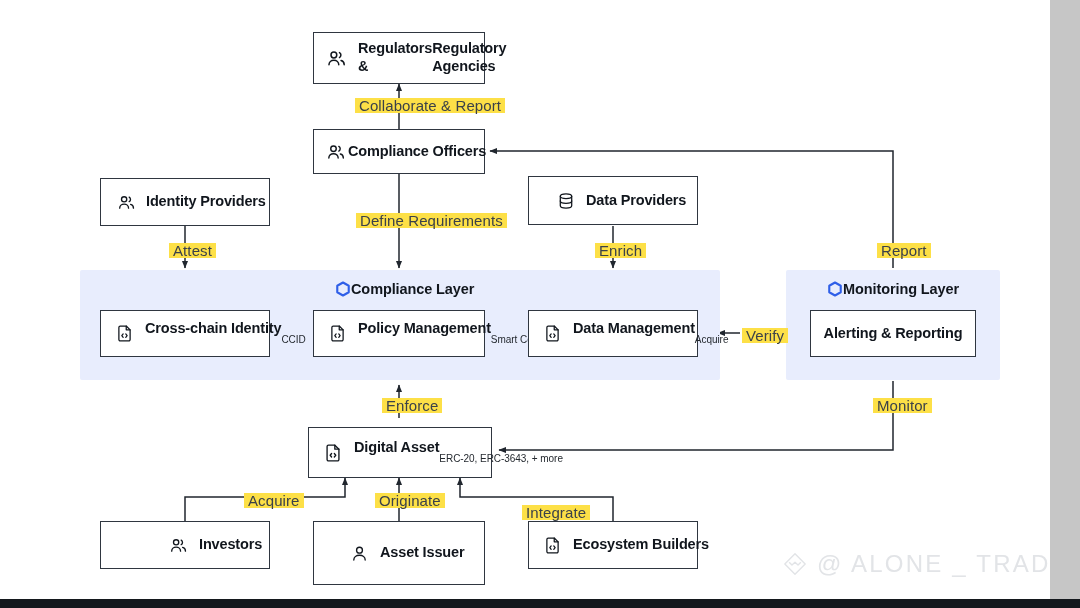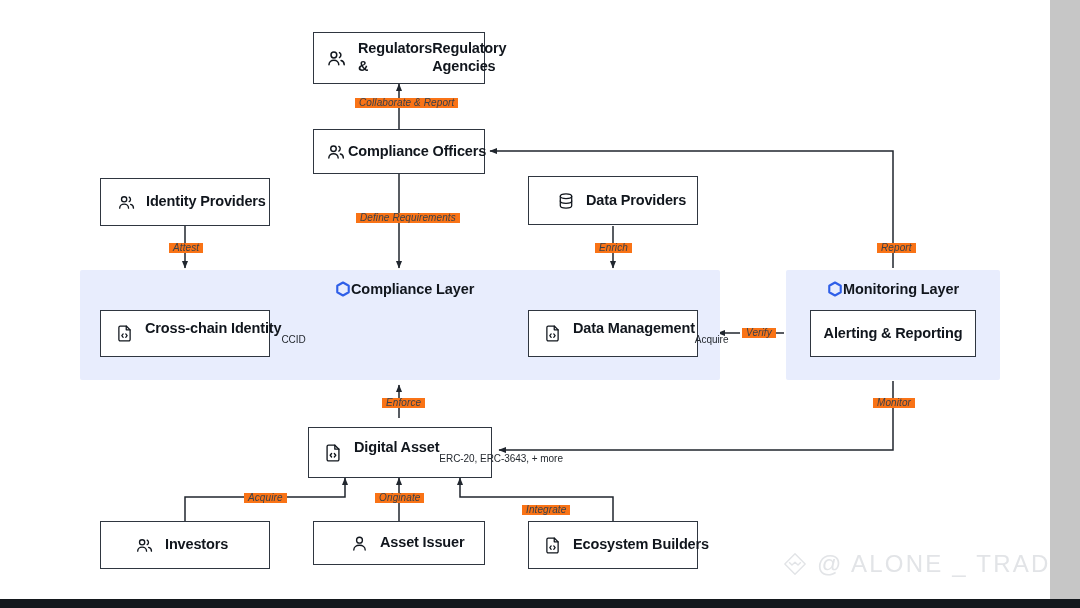--- a/index.html
+++ b/index.html
@@ -27,22 +27,22 @@
         border:1.6px solid #2f3640;display:flex;align-items:center;}
   .node .ico{flex:0 0 auto;display:flex;align-items:center;justify-content:center;}
   .node .txt{display:flex;justify-content:center;}
   .node .t1{font-size:14.5px;font-weight:700;color:#11161d;letter-spacing:-0.15px;line-height:1.22;white-space:nowrap;}
   .node .t1.wrap{white-space:normal;}
   .node .t2{font-size:10px;font-weight:400;color:#24292f;letter-spacing:-0.05px;line-height:1.25;margin-top:14px;white-space:nowrap;}
   .node.center{justify-content:center;}
   .node.center .t1{font-weight:700;}
 
   
-  .elabel{position:absolute;font-size:10px;color:#3b4149;letter-spacing:.1px;
-          background:#f97316;padding:0 4px;white-space:nowrap;line-height:1;font-style:italic;}
+  .elabel{position:absolute;font-size:15px;color:#3b4149;letter-spacing:.1px;
+          background:#fde047;padding:0 4px;white-space:nowrap;line-height:1;}
 
   svg.wires{position:absolute;left:0;top:0;width:1050px;height:600px;pointer-events:none;}
 
   
   .watermark{position:absolute;display:flex;align-items:center;gap:9px;
              color:#e2e4e7;font-size:24px;letter-spacing:2.2px;font-weight:400;
              user-select:none;white-space:nowrap;}
 </style>
 </head>
 <body>
@@ -170,20 +170,33 @@
           <path d="M14.2 2.6v4.8h4.9"></path>
           <path d="M10.3 12.6 8.6 14.7l1.7 2.1M13.6 12.6l1.7 2.1-1.7 2.1"></path>
         </svg>
       </span>
       <span class="txt">
         <span class="t1">Cross-chain Identity</span>
         <span class="t2">CCID</span>
       </span>
     </div>
 
+    <div class="node" style="left:313px;top:310px;width:172px;height:47px;padding-left:14px;gap:11px;">
+      <span class="ico">
+        <svg width="19" height="19" viewBox="0 0 24 24" fill="none" stroke="#11161d" stroke-width="1.6" stroke-linecap="round" stroke-linejoin="round">
+          <path d="M14.2 2.6H6.6a1.7 1.7 0 0 0-1.7 1.7v15.4a1.7 1.7 0 0 0 1.7 1.7h10.8a1.7 1.7 0 0 0 1.7-1.7V7.4z"></path>
+          <path d="M14.2 2.6v4.8h4.9"></path>
+          <path d="M10.3 12.6 8.6 14.7l1.7 2.1M13.6 12.6l1.7 2.1-1.7 2.1"></path>
+        </svg>
+      </span>
+      <span class="txt">
+        <span class="t1">Policy Management</span>
+        <span class="t2">Smart Contract</span>
+      </span>
+    </div>
 
     <div class="node" style="left:528px;top:310px;width:170px;height:47px;padding-left:14px;gap:11px;">
       <span class="ico">
         <svg width="19" height="19" viewBox="0 0 24 24" fill="none" stroke="#11161d" stroke-width="1.6" stroke-linecap="round" stroke-linejoin="round">
           <path d="M14.2 2.6H6.6a1.7 1.7 0 0 0-1.7 1.7v15.4a1.7 1.7 0 0 0 1.7 1.7h10.8a1.7 1.7 0 0 0 1.7-1.7V7.4z"></path>
           <path d="M14.2 2.6v4.8h4.9"></path>
           <path d="M10.3 12.6 8.6 14.7l1.7 2.1M13.6 12.6l1.7 2.1-1.7 2.1"></path>
         </svg>
       </span>
       <span class="txt">
@@ -205,35 +218,35 @@
           <path d="M14.2 2.6v4.8h4.9"></path>
           <path d="M10.3 12.6 8.6 14.7l1.7 2.1M13.6 12.6l1.7 2.1-1.7 2.1"></path>
         </svg>
       </span>
       <span class="txt">
         <span class="t1">Digital Asset</span>
         <span class="t2">ERC-20, ERC-3643, + more</span>
       </span>
     </div>
 
-    <div class="node" style="left:100px;top:521px;width:170px;height:48px;padding-left:34px;gap:11px;">
+    <div class="node" style="left:100px;top:521px;width:170px;height:48px;padding-left:68px;gap:11px;">
       <span class="ico">
         <svg width="19" height="19" viewBox="0 0 24 24" fill="none" stroke="#11161d" stroke-width="1.7" stroke-linecap="round" stroke-linejoin="round">
           <circle cx="9" cy="8" r="3.3"></circle>
             <path d="M3.4 19.2c0-3.1 2.5-5.2 5.6-5.2s5.6 2.1 5.6 5.2"></path>
           <path d="M15.4 5.3a3.2 3.2 0 0 1 0 5.6"></path>
             <path d="M17.2 14.4c2.3.5 3.6 2.3 3.6 4.8"></path>
         </svg>
       </span>
       <span class="txt">
         <span class="t1">Investors</span>
       </span>
     </div>
 
-    <div class="node" style="left:313px;top:521px;width:172px;height:44px;padding-left:36px;gap:11px;">
+    <div class="node" style="left:313px;top:521px;width:172px;height:64px;padding-left:36px;gap:11px;">
       <span class="ico">
         <svg width="19" height="19" viewBox="0 0 24 24" fill="none" stroke="#11161d" stroke-width="1.7" stroke-linecap="round" stroke-linejoin="round">
           <circle cx="12" cy="7.8" r="3.7"></circle>
           <path d="M4.8 20.2c0-3.6 3.2-6 7.2-6s7.2 2.4 7.2 6"></path>
         </svg>
       </span>
       <span class="txt">
         <span class="t1">Asset Issuer</span>
       </span>
     </div>

